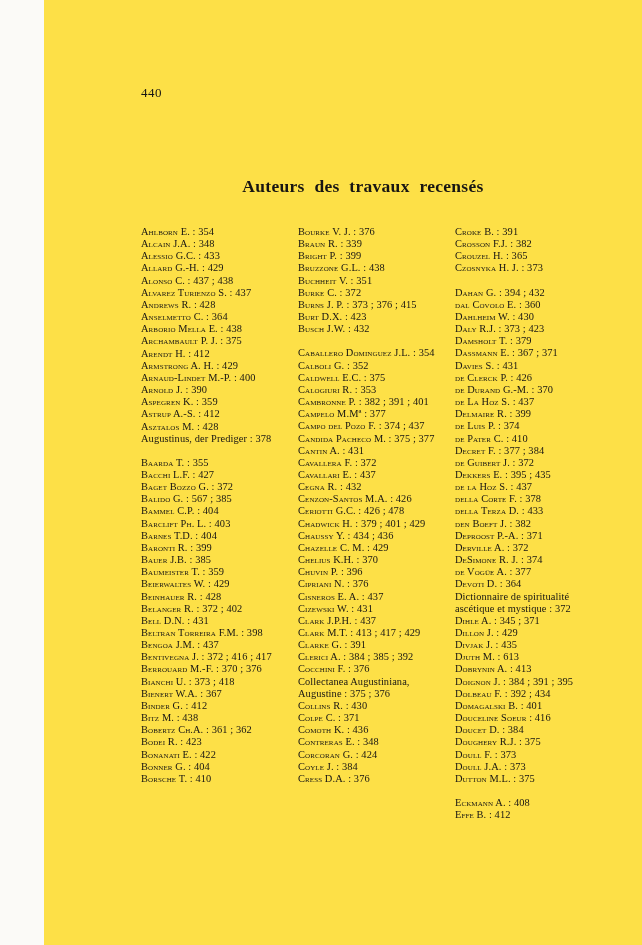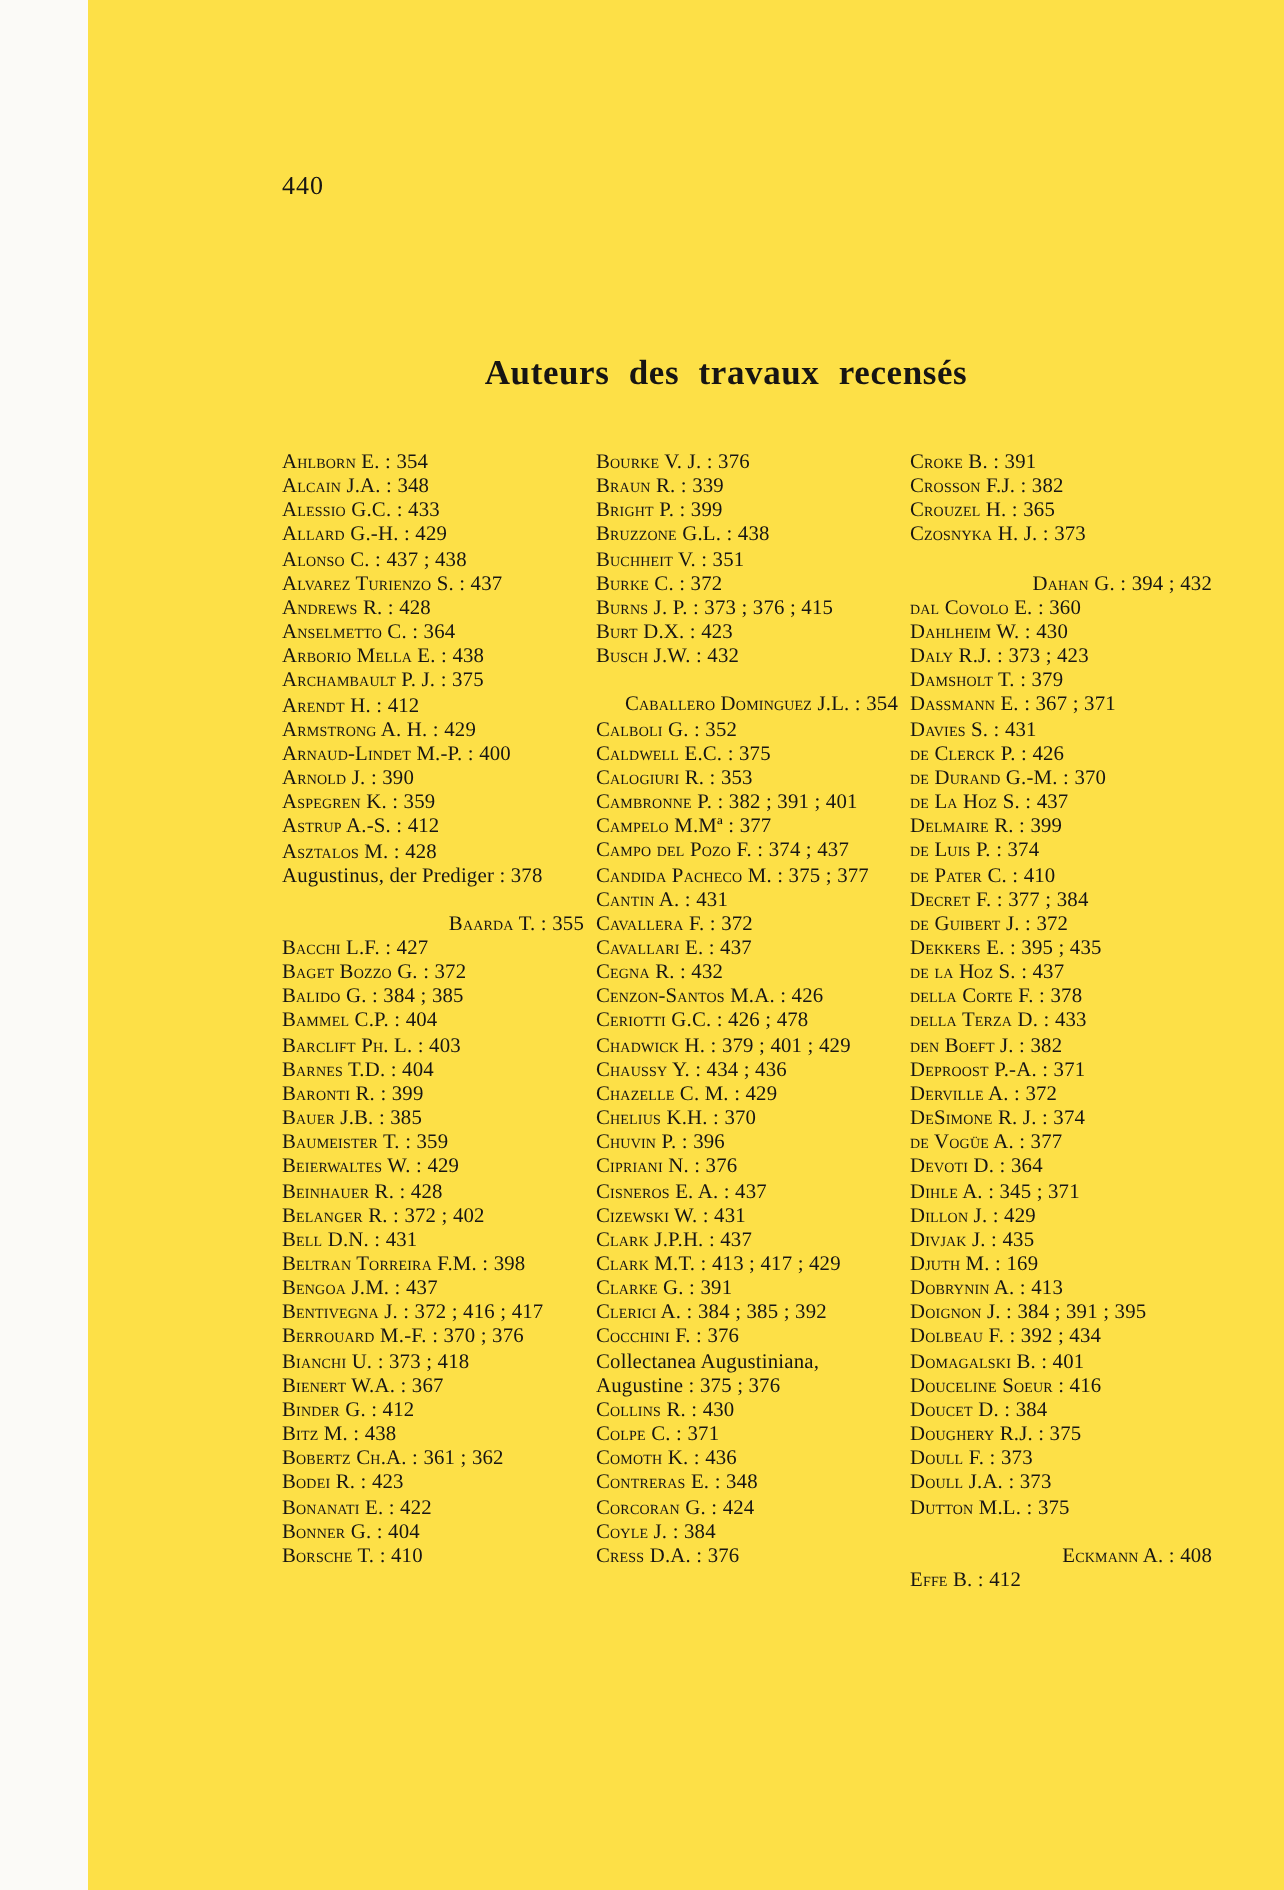--- a/index.html
+++ b/index.html
@@ -51,21 +51,20 @@
     font-size: 10.4px;
     line-height: 12.15px;
     font-variant: small-caps;
     letter-spacing: 0.1px;
   }
   .entry.italic {
     font-variant: normal;
   }
   .entry.gap {
     margin-top: 12px;
-    text-align: right;
   }
 </style>
 </head>
 <body>
 
 <div class="page">
   <div class="page-number">440</div>
 
   <div class="doc-title">Auteurs des travaux recensés</div>
 
@@ -85,21 +84,21 @@
         <div class="entry">Armstrong A. H. : 429</div>
         <div class="entry">Arnaud-Lindet M.-P. : 400</div>
         <div class="entry">Arnold J. : 390</div>
         <div class="entry">Aspegren K. : 359</div>
         <div class="entry">Astrup A.-S. : 412</div>
         <div class="entry">Asztalos M. : 428</div>
         <div class="entry italic">Augustinus, der Prediger : 378</div>
         <div class="entry gap">Baarda T. : 355</div>
         <div class="entry">Bacchi L.F. : 427</div>
         <div class="entry">Baget Bozzo G. : 372</div>
-        <div class="entry">Balido G. : 384 ; 385</div>
+        <div class="entry">Balido G. : 567 ; 385</div>
         <div class="entry">Bammel C.P. : 404</div>
         <div class="entry">Barclift Ph. L. : 403</div>
         <div class="entry">Barnes T.D. : 404</div>
         <div class="entry">Baronti R. : 399</div>
         <div class="entry">Bauer J.B. : 385</div>
         <div class="entry">Baumeister T. : 359</div>
         <div class="entry">Beierwaltes W. : 429</div>
         <div class="entry">Beinhauer R. : 428</div>
         <div class="entry">Belanger R. : 372 ; 402</div>
         <div class="entry">Bell D.N. : 431</div>
@@ -186,24 +185,25 @@
         <div class="entry">Dekkers E. : 395 ; 435</div>
         <div class="entry">de la Hoz S. : 437</div>
         <div class="entry">della Corte F. : 378</div>
         <div class="entry">della Terza D. : 433</div>
         <div class="entry">den Boeft J. : 382</div>
         <div class="entry">Deproost P.-A. : 371</div>
         <div class="entry">Derville A. : 372</div>
         <div class="entry">DeSimone R. J. : 374</div>
         <div class="entry">de Vogüe A. : 377</div>
         <div class="entry">Devoti D. : 364</div>
+        <div class="entry italic">Dictionnaire de spiritualité ascétique et mystique : 372</div>
         <div class="entry">Dihle A. : 345 ; 371</div>
         <div class="entry">Dillon J. : 429</div>
         <div class="entry">Divjak J. : 435</div>
-        <div class="entry">Djuth M. : 169</div>
+        <div class="entry">Djuth M. : 613</div>
         <div class="entry">Dobrynin A. : 413</div>
         <div class="entry">Doignon J. : 384 ; 391 ; 395</div>
         <div class="entry">Dolbeau F. : 392 ; 434</div>
         <div class="entry">Domagalski B. : 401</div>
         <div class="entry">Douceline Soeur : 416</div>
         <div class="entry">Doucet D. : 384</div>
         <div class="entry">Doughery R.J. : 375</div>
         <div class="entry">Doull F. : 373</div>
         <div class="entry">Doull J.A. : 373</div>
         <div class="entry">Dutton M.L. : 375</div>

